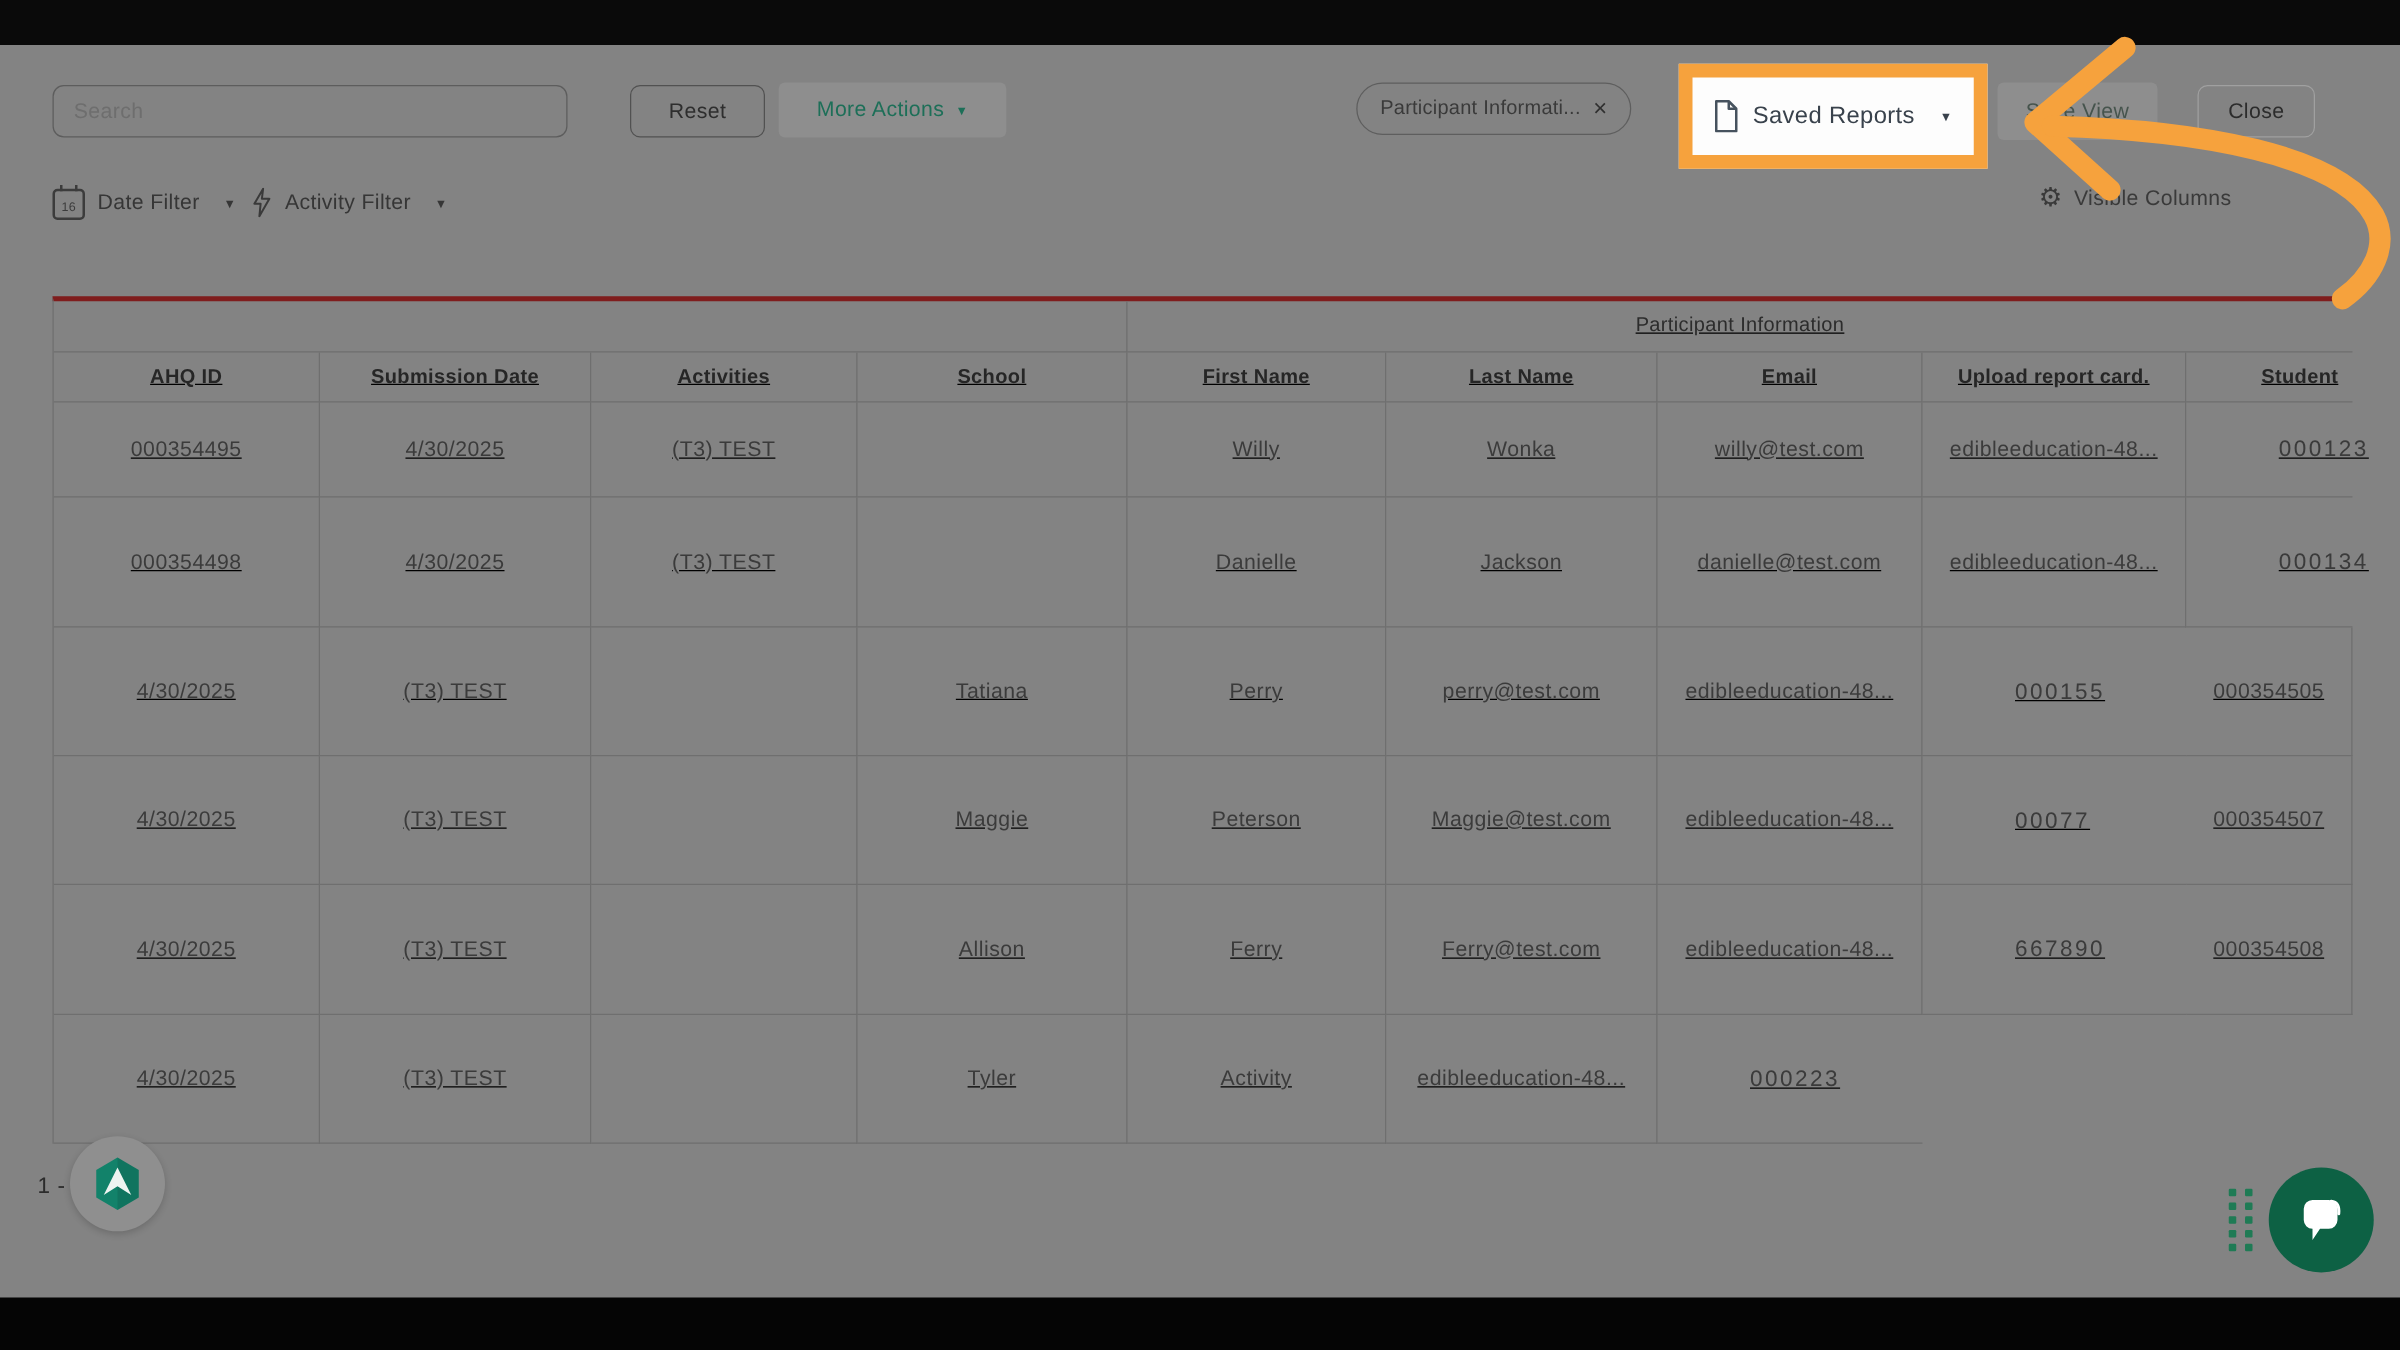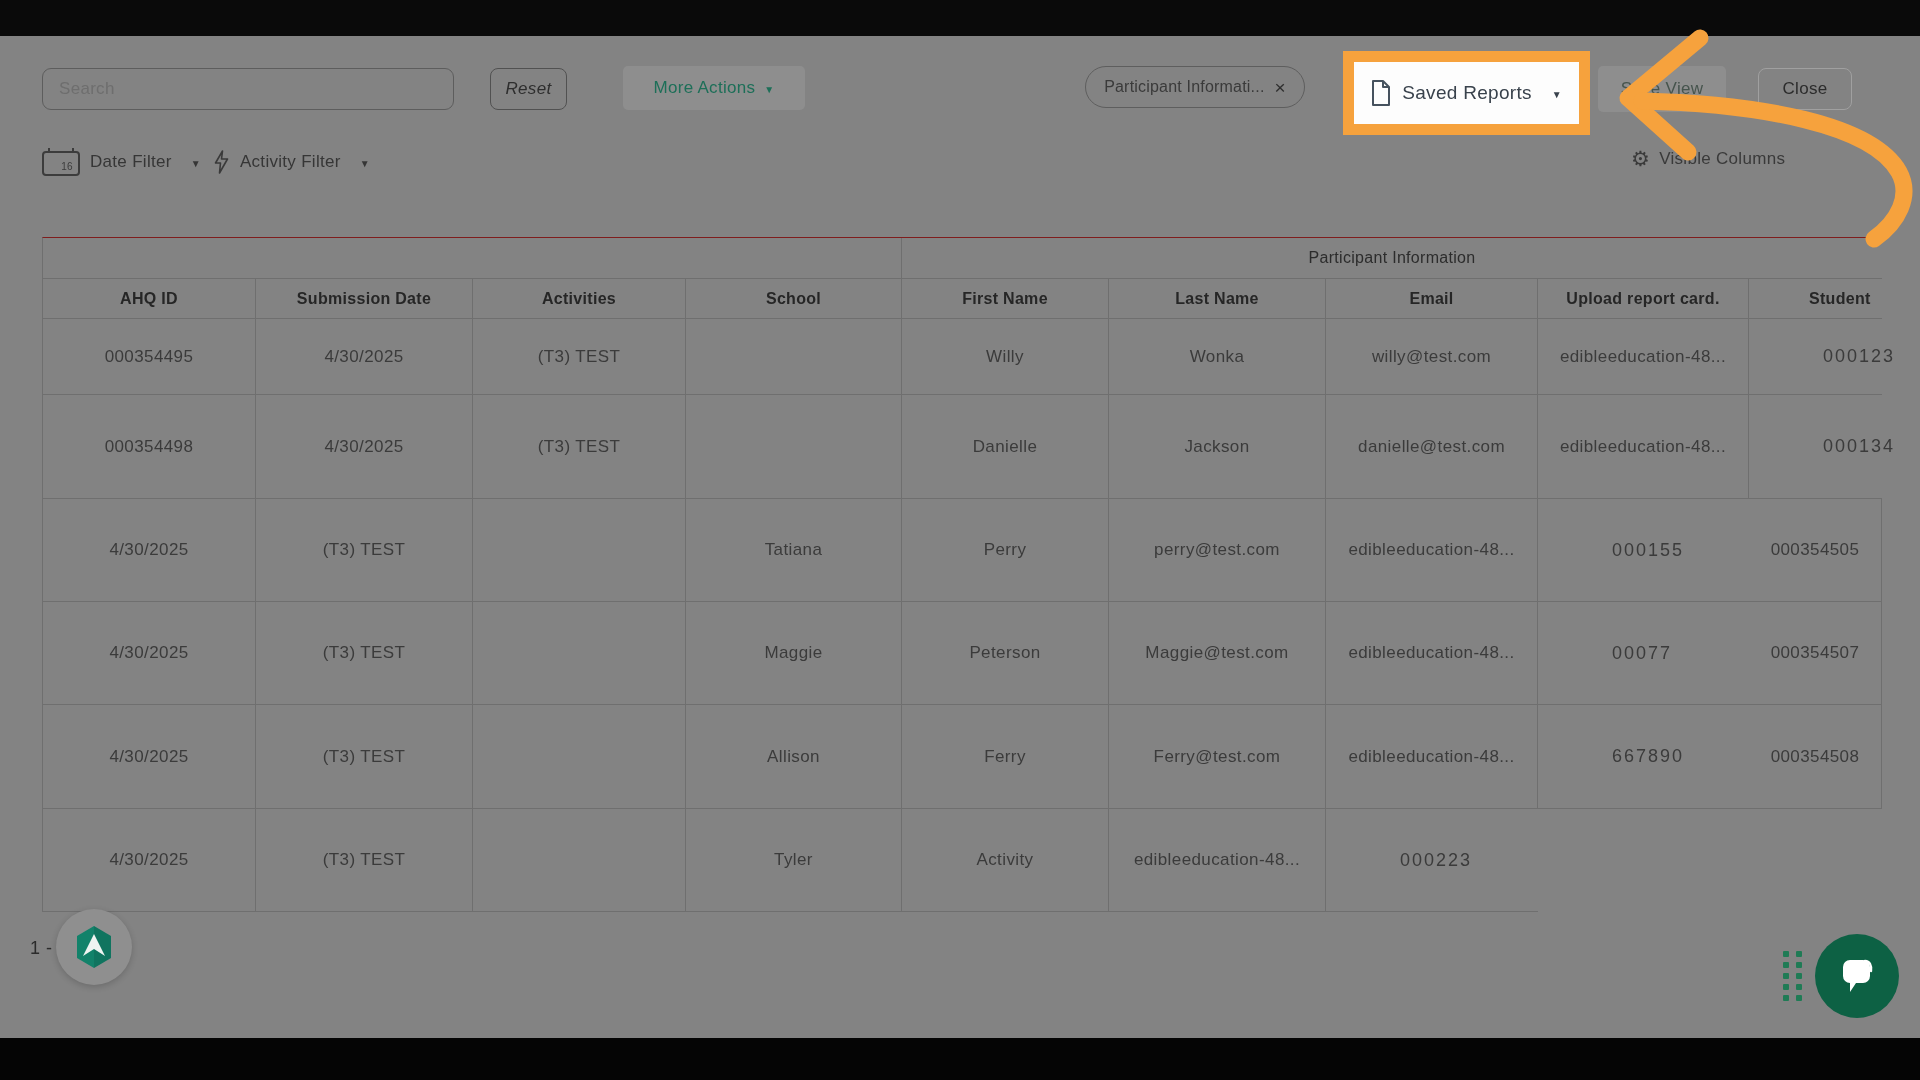--- a/index.html
+++ b/index.html
@@ -15,22 +15,22 @@
   .bar-bottom{left:0;top:1038px;width:1920px;height:42px;background:#050505;}
 
   
   .search{left:42px;top:68px;width:412px;height:42px;box-sizing:border-box;
     background:transparent;border:1.6px solid #5d5d5d;border-radius:9px;
     padding:0 16px;font-size:17px;color:#333;outline:none;
     font-family:"Liberation Sans",sans-serif;letter-spacing:.3px;}
   .search::placeholder{color:#6e6e6e;}
   .btn{box-sizing:border-box;display:flex;align-items:center;justify-content:center;
     font-size:17px;letter-spacing:.3px;cursor:pointer;}
-  .btn-reset{left:490px;top:68px;width:77px;height:42px;border:1.6px solid #515151;
-    border-radius:8px;color:#2e2e2e;font-style:italic;}
+  .btn-reset{left:504px;top:68px;width:108px;height:42px;border:1.6px solid #515151;
+    border-radius:8px;color:#2e2e2e;}
   .btn-more{left:623px;top:66px;width:182px;height:44px;background:#8e8e8e;
     border-radius:5px;color:#1d6f58;}
   .btn-saveview{left:1598px;top:66px;width:128px;height:46px;background:#8e8e8e;
     border-radius:5px;color:#46544d;}
   .btn-close{left:1758px;top:68px;width:94px;height:42px;border:1.6px solid #a0a0a0;
     border-radius:8px;color:#2c2c2c;}
   .caret{font-size:10px;margin-left:9px;position:relative;top:1px;}
   .chip{left:1085px;top:66px;width:220px;height:42px;box-sizing:border-box;
     border:1.6px solid #5e5e5e;border-radius:21px;display:flex;align-items:center;
     justify-content:center;gap:10px;color:#3a3a3a;font-size:16px;letter-spacing:.2px;}
@@ -40,34 +40,34 @@
   .spot{left:1343px;top:51px;width:247px;height:84px;box-sizing:border-box;
     border:11px solid #f6a23d;background:#fdfdfd;z-index:5;
     display:flex;align-items:center;justify-content:center;gap:11px;cursor:pointer;}
   .spot .lbl{font-size:19px;color:#39424c;letter-spacing:.3px;}
   .spot .caret{color:#39424c;}
 
   
   .filters{left:42px;top:148px;height:28px;display:flex;align-items:center;gap:12px;
     color:#363636;font-size:17px;letter-spacing:.3px;}
   .cal{width:22px;height:21px;border:2px solid #3c3c3c;border-radius:4px;position:relative;
-    display:flex;align-items:flex-end;justify-content:center;margin-top:3px;padding-left:12px;}
+    display:flex;align-items:flex-end;justify-content:center;margin-top:3px;}
   .cal::before,.cal::after{content:"";position:absolute;top:-5px;width:2px;height:5px;background:#3c3c3c;}
   .cal::before{left:4px;}.cal::after{right:4px;}
   .cal span{font-size:10px;color:#3c3c3c;line-height:15px;}
   .flt{display:flex;align-items:center;gap:10px;cursor:pointer;}
   .viscol{left:1631px;top:148px;display:flex;align-items:center;gap:9px;
     color:#3a3a3a;font-size:17px;letter-spacing:.3px;cursor:pointer;}
   .gear{font-size:21px;line-height:1;color:#3a3a3a;}
 
   
   .table{left:42px;top:237px;width:1839px;display:grid;
     grid-template-columns:213px 217px 213px 216px 207px 217px 212px 211px 133px;
     grid-template-rows:41px 40px 76px 104px 103px 103px 104px 103px;
-    border-top:1px solid #7f1d1d;border-left:1px solid #6f6f6f;}
+    border-top:4px solid #7f1d1d;border-left:1px solid #6f6f6f;text-decoration:underline;}
   .cell{border-bottom:1px solid #6f6f6f;border-right:1px solid #6f6f6f;
     display:flex;align-items:center;justify-content:center;
     font-size:17px;color:#3b3b3b;letter-spacing:.4px;white-space:nowrap;}
   .cell.hdr{font-size:16px;font-weight:700;color:#262626;letter-spacing:.3px;}
   .cell.gcell{font-size:16px;color:#2c2c2c;letter-spacing:.3px;}
   .gcell-left{grid-column:1/5;}
   .gcell-right{grid-column:5/10;border-right:none;}
   .cell.col9{border-right:none;justify-content:flex-start;overflow:visible;}
   .cell.col9 span{padding-left:74px;font-size:18px;letter-spacing:2px;}
   .cell.col9.hdr span{padding-left:60px;font-size:16px;letter-spacing:.3px;}

